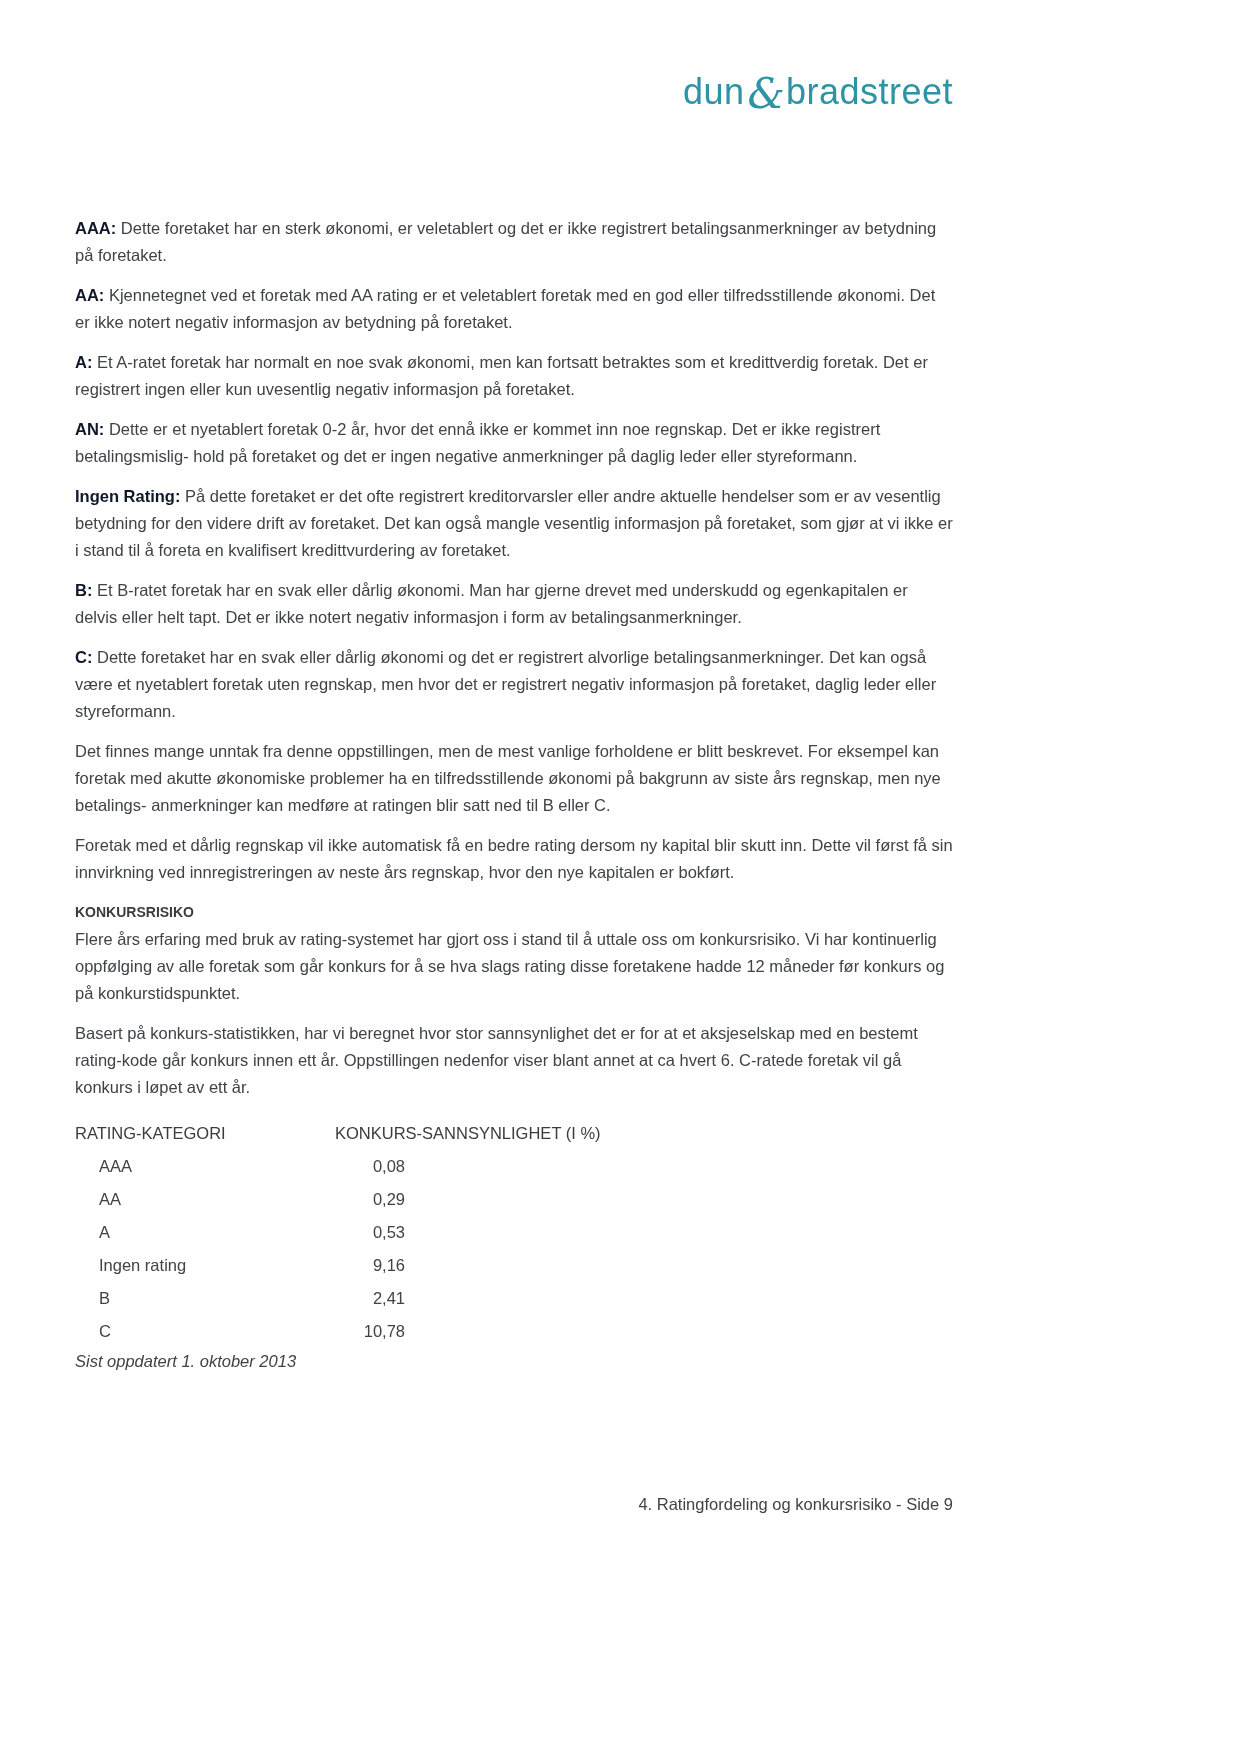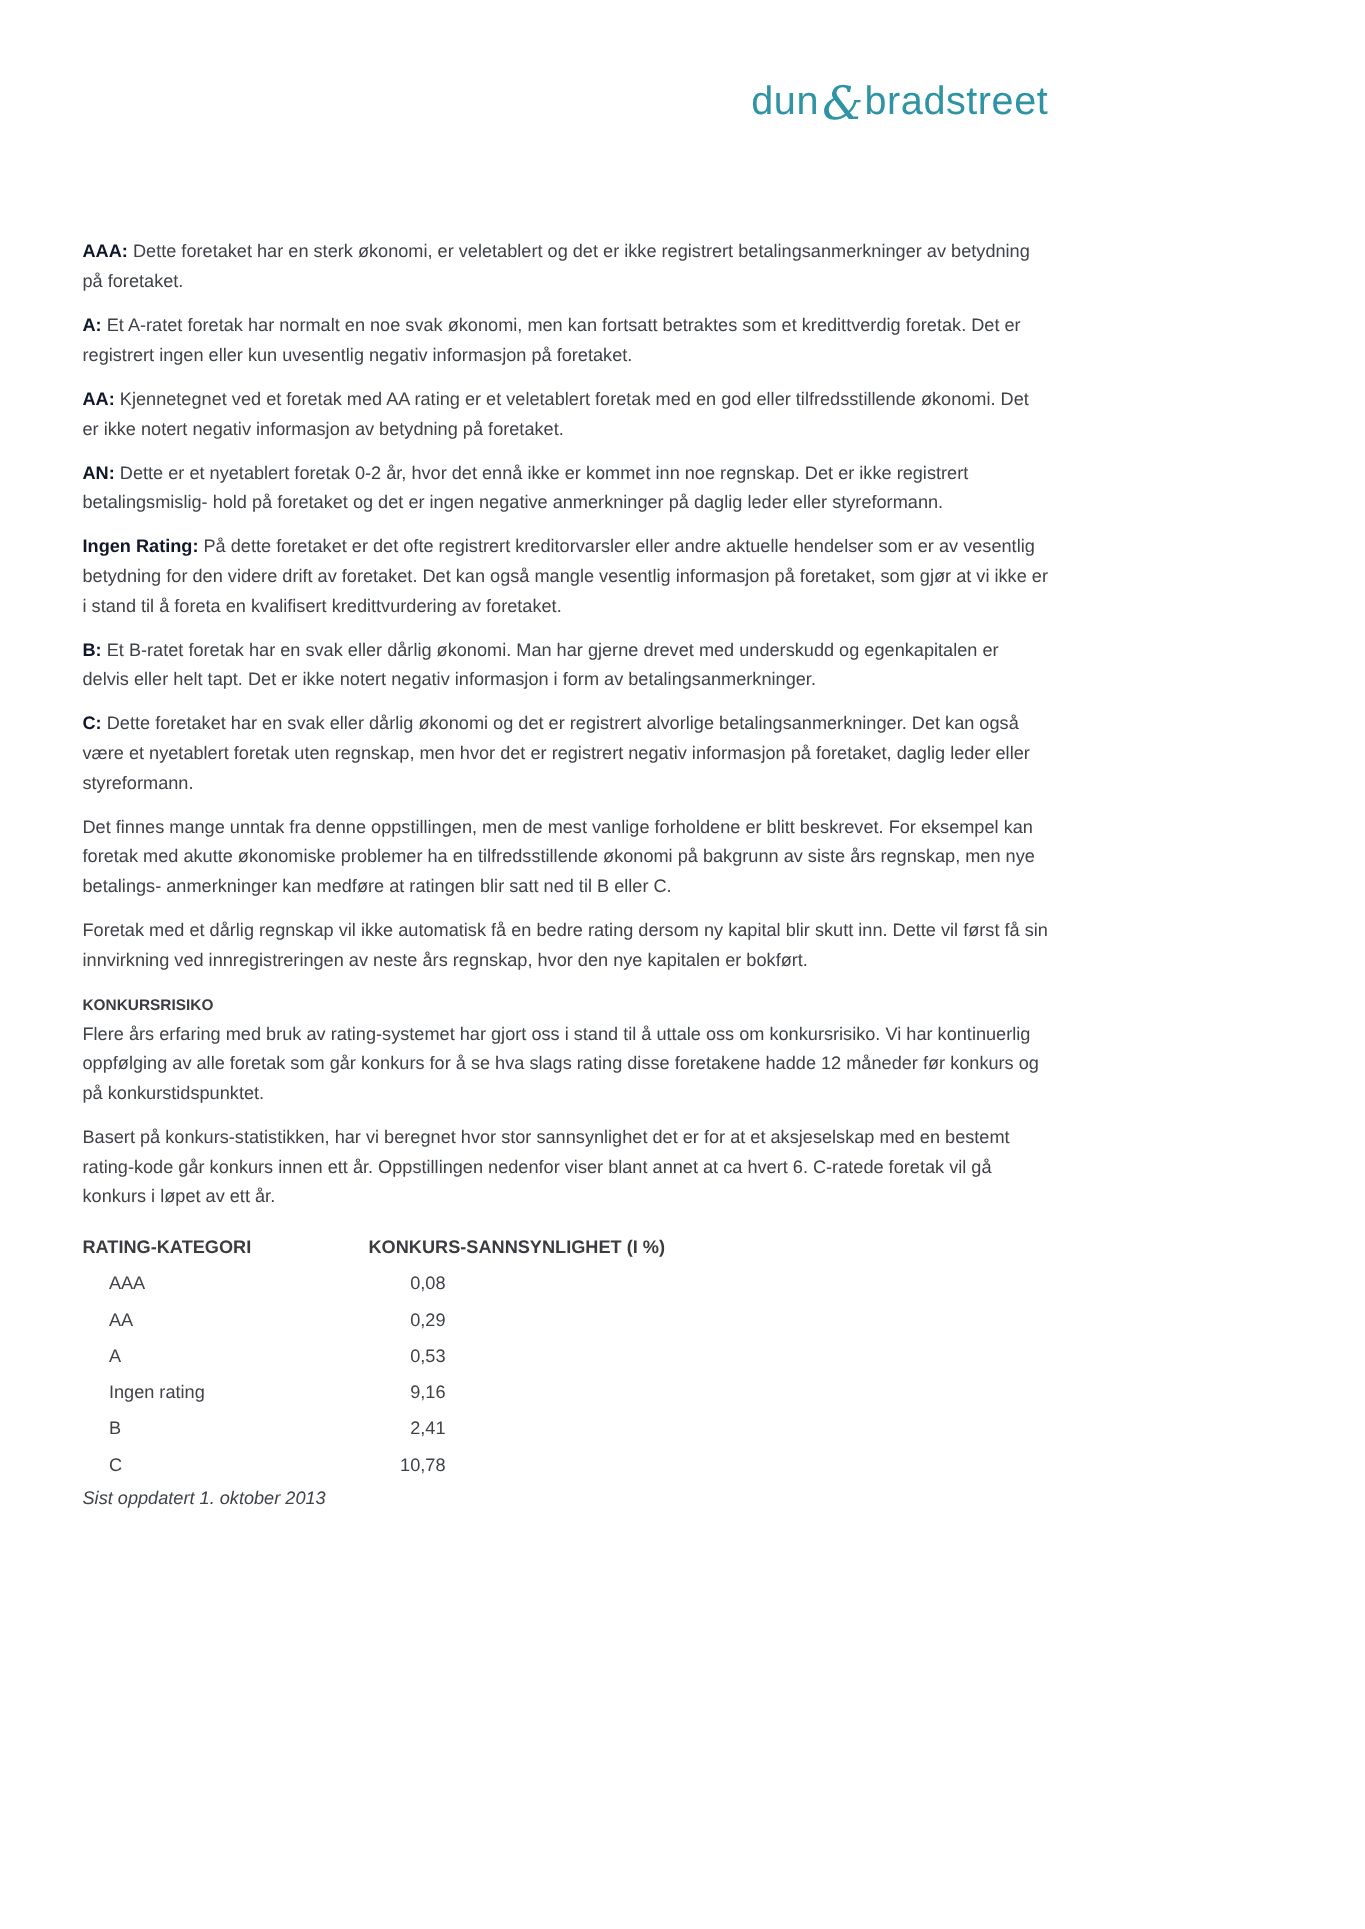--- a/index.html
+++ b/index.html
@@ -47,21 +47,21 @@
   .lead { font-weight: bold; color: #0f172a; }
   h2.section-heading {
     font-size: 14px;
     line-height: 27px;
     font-weight: bold;
     color: #3a3c40;
     margin: 0;
   }
   .para.tight { margin-top: 0; }
   .rating-table { margin-top: 16px; }
-  .t-head { line-height: 33px; font-weight: bold; color: #3a3c40; }
+  .t-head { line-height: 33px; font-weight: normal; color: #3a3c40; }
   .t-row { line-height: 33px; margin-left: 24px; }
   .t-col1 { display: inline-block; width: 260px; }
   .t-val { display: inline-block; width: 46px; text-align: right; }
   .updated-note {
     font-style: italic;
     font-size: 16.5px;
     line-height: 27px;
   }
   .page-footer {
     position: absolute;
@@ -80,23 +80,23 @@
   <div class="content">
 
     <div class="logo">
       <span class="logo-word">dun</span><span class="logo-amp">&amp;</span><span class="logo-word">bradstreet</span>
     </div>
 
     <div class="body-text">
 
       <p class="para"><strong class="lead">AAA:</strong> <span>Dette foretaket har en sterk økonomi, er veletablert og det er ikke registrert betalingsanmerkninger av betydning på foretaket.</span></p>
 
+      <p class="para"><strong class="lead">AA:</strong> <span>Kjennetegnet ved et foretak med AA rating er et veletablert foretak med en god eller tilfredsstillende økonomi. Det er ikke notert negativ informasjon av betydning på foretaket.</span></p>
+
       <p class="para"><strong class="lead">A:</strong> <span>Et A-ratet foretak har normalt en noe svak økonomi, men kan fortsatt betraktes som et kredittverdig foretak. Det er registrert ingen eller kun uvesentlig negativ informasjon på foretaket.</span></p>
-
-      <p class="para"><strong class="lead">AA:</strong> <span>Kjennetegnet ved et foretak med AA rating er et veletablert foretak med en god eller tilfredsstillende økonomi. Det er ikke notert negativ informasjon av betydning på foretaket.</span></p>
 
       <p class="para"><strong class="lead">AN:</strong> <span>Dette er et nyetablert foretak 0-2 år, hvor det ennå ikke er kommet inn noe regnskap. Det er ikke registrert betalingsmislig- hold på foretaket og det er ingen negative anmerkninger på daglig leder eller styreformann.</span></p>
 
       <p class="para"><strong class="lead">Ingen Rating:</strong> <span>På dette foretaket er det ofte registrert kreditorvarsler eller andre aktuelle hendelser som er av vesentlig betydning for den videre drift av foretaket. Det kan også mangle vesentlig informasjon på foretaket, som gjør at vi ikke er i stand til å foreta en kvalifisert kredittvurdering av foretaket.</span></p>
 
       <p class="para"><strong class="lead">B:</strong> <span>Et B-ratet foretak har en svak eller dårlig økonomi. Man har gjerne drevet med underskudd og egenkapitalen er delvis eller helt tapt. Det er ikke notert negativ informasjon i form av betalingsanmerkninger.</span></p>
 
       <p class="para"><strong class="lead">C:</strong> <span>Dette foretaket har en svak eller dårlig økonomi og det er registrert alvorlige betalingsanmerkninger. Det kan også være et nyetablert foretak uten regnskap, men hvor det er registrert negativ informasjon på foretaket, daglig leder eller styreformann.</span></p>
 
       <p class="para">Det finnes mange unntak fra denne oppstillingen, men de mest vanlige forholdene er blitt beskrevet. For eksempel kan foretak med akutte økonomiske problemer ha en tilfredsstillende økonomi på bakgrunn av siste års regnskap, men nye betalings- anmerkninger kan medføre at ratingen blir satt ned til B eller C.</p>
@@ -129,13 +129,16 @@
         <div class="t-row">
           <span class="t-col1">C</span><span class="t-val">10,78</span>
         </div>
       </section>
 
       <p class="updated-note">Sist oppdatert 1. oktober 2013</p>
 
     </div>
   </div>
 
+  <div class="page-footer">
+    <span>4. Ratingfordeling og konkursrisiko - Side 9</span>
+  </div>
 </div>
 
 </body></html>

